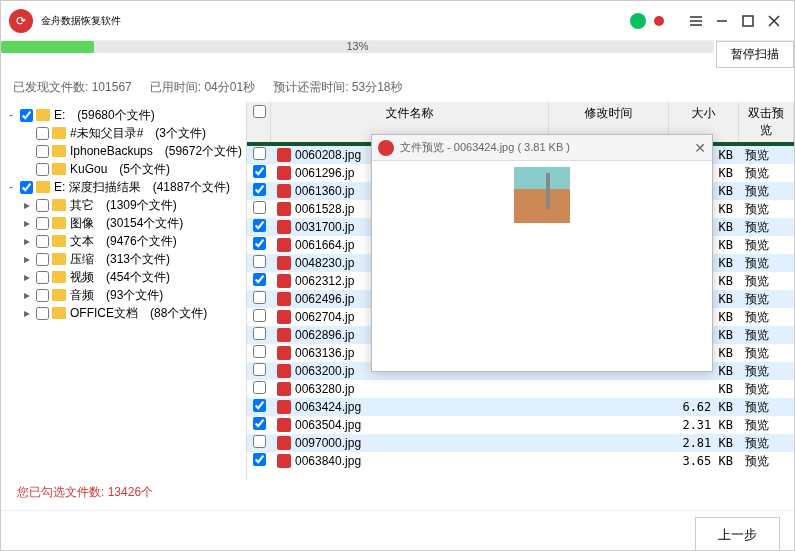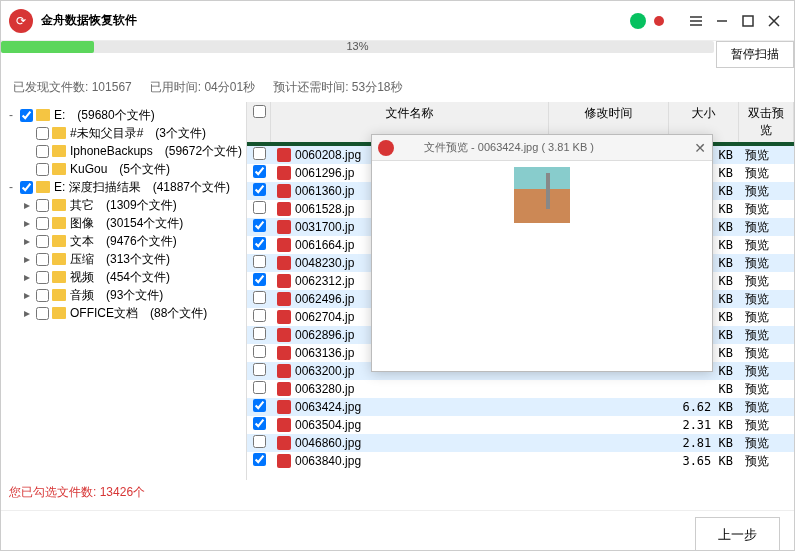--- a/index.html
+++ b/index.html
@@ -1,19 +1,19 @@
 <!DOCTYPE html>
 <html><head>
 <meta charset="utf-8">
 <style>
 * { margin: 0; padding: 0; box-sizing: border-box; font-family: "Microsoft YaHei", Arial, sans-serif; }
 body { width: 795px; height: 551px; background: #fff; border: 1px solid #ccc; overflow: hidden; font-size: 12px; }
 .titlebar { height: 40px; display: flex; align-items: center; padding: 0 8px; border-bottom: 1px solid #eee; }
 .logo { width: 24px; height: 24px; background: #d73535; border-radius: 50%; display: flex; align-items: center; justify-content: center; color: #fff; font-size: 12px; margin-right: 8px; }
-.title { font-size: 12px; flex: 1; font-weight: bold; }
+.title { font-size: 10px; flex: 1; }
 .titlebar-right { display: flex; align-items: center; gap: 8px; }
 .wechat { width: 16px; height: 16px; background: #07c160; border-radius: 50%; }
 .dot-red { width: 10px; height: 10px; background: #d73535; border-radius: 50%; }
 .win-controls { display: flex; gap: 2px; margin-left: 12px; }
 .win-btn { width: 24px; height: 24px; display: flex; align-items: center; justify-content: center; cursor: pointer; }
 .win-btn svg { width: 14px; height: 14px; }
 .progress-row { height: 36px; display: flex; align-items: flex-start; padding: 0 0; gap: 2px; }
 .progress-bar { flex: 1; height: 12px; background: #e8e8e8; border-radius: 2px; position: relative; }
 .progress-fill { height: 100%; background: #5cd65c; border-radius: 2px; }
 .progress-text { position: absolute; left: 50%; top: -1px; transform: translateX(-50%); font-size: 11px; color: #555; }
@@ -35,27 +35,27 @@
 .col-preview { width: 55px; text-align: center; }
 .list-row { display: flex; align-items: center; height: 18px; font-size: 12px; }
 .list-row:nth-child(odd) { background: #e0f0ff; }
 .list-row:nth-child(even) { background: #fff; }
 .list-row .col { border: none; overflow: hidden; }
 .file-icon { width: 14px; height: 14px; background: #d73535; border-radius: 2px; display: inline-block; margin-right: 4px; vertical-align: middle; }
 .col-name-cell { flex: 1; display: flex; align-items: center; }
 .col-size-cell { width: 70px; text-align: right; font-family: monospace; padding-right: 6px; }
 .col-preview-cell { width: 55px; }
 .preview-popup { position: absolute; top: 32px; left: 124px; background: #fff; border: 1px solid #bbb; width: 342px; height: 238px; box-shadow: 0 2px 12px rgba(0,0,0,.2); z-index: 10; }
-.preview-header { display: flex; align-items: center; height: 26px; padding: 0 6px; background: #f5f5f5; border-bottom: 1px solid #ddd; font-size: 11px; color: #666; gap: 24px; }
+.preview-header { display: flex; align-items: center; height: 26px; padding: 0 6px; background: #f5f5f5; border-bottom: 1px solid #ddd; font-size: 11px; color: #666; }
 .preview-header .logo-sm { width: 16px; height: 16px; background: #d73535; border-radius: 50%; margin-right: 6px; }
 .preview-close { margin-left: auto; cursor: pointer; font-size: 14px; }
 .preview-img { width: 56px; height: 56px; background: linear-gradient(to bottom,#8cc 0%,#8cc 40%,#c85 40%,#c85 100%); margin: 6px auto 0; position: relative; }
 .preview-img::after { content: ""; position: absolute; left: 32px; top: 6px; width: 4px; height: 36px; background: #888; }
 .arrow { position: absolute; top: 40px; left: 140px; width: 260px; height: 180px; pointer-events: none; }
-.selected-row { height: 30px; padding: 4px 8px; font-size: 12px; color: #d73535; }
+.selected-row { height: 30px; padding: 4px 16px; font-size: 12px; color: #d73535; }
 .action-row { height: 48px; display: flex; align-items: center; justify-content: flex-end; padding: 0 14px; gap: 12px; border-top: 1px solid #eee; }
 .btn { padding: 8px 22px; border: 1px solid #ccc; background: #fff; cursor: pointer; font-size: 13px; }
 .btn-primary { background: #d73535; color: #fff; border-color: #d73535; }
 </style>
 </head>
 <body>
 
 <div class="titlebar">
   <div class="logo">⟳</div>
   <div class="title">金舟数据恢复软件</div>
@@ -329,21 +329,21 @@
             <span>0063504.jpg</span>
           </div>
           <div class="col" style="width:120px"></div>
           <div class="col col-size-cell">2.31 KB</div>
           <div class="col col-preview-cell">预览</div>
         </div>
         <div class="list-row">
           <div class="col col-check"><input type="checkbox" style=""></div>
           <div class="col col-name-cell">
             <span class="file-icon"></span>
-            <span>0046860.jpg</span>
+            <span>0097000.jpg</span>
           </div>
           <div class="col" style="width:120px"></div>
           <div class="col col-size-cell">2.81 KB</div>
           <div class="col col-preview-cell">预览</div>
         </div>
         <div class="list-row">
           <div class="col col-check"><input type="checkbox" checked="" style=""></div>
           <div class="col col-name-cell">
             <span class="file-icon"></span>
             <span>0063840.jpg</span>

